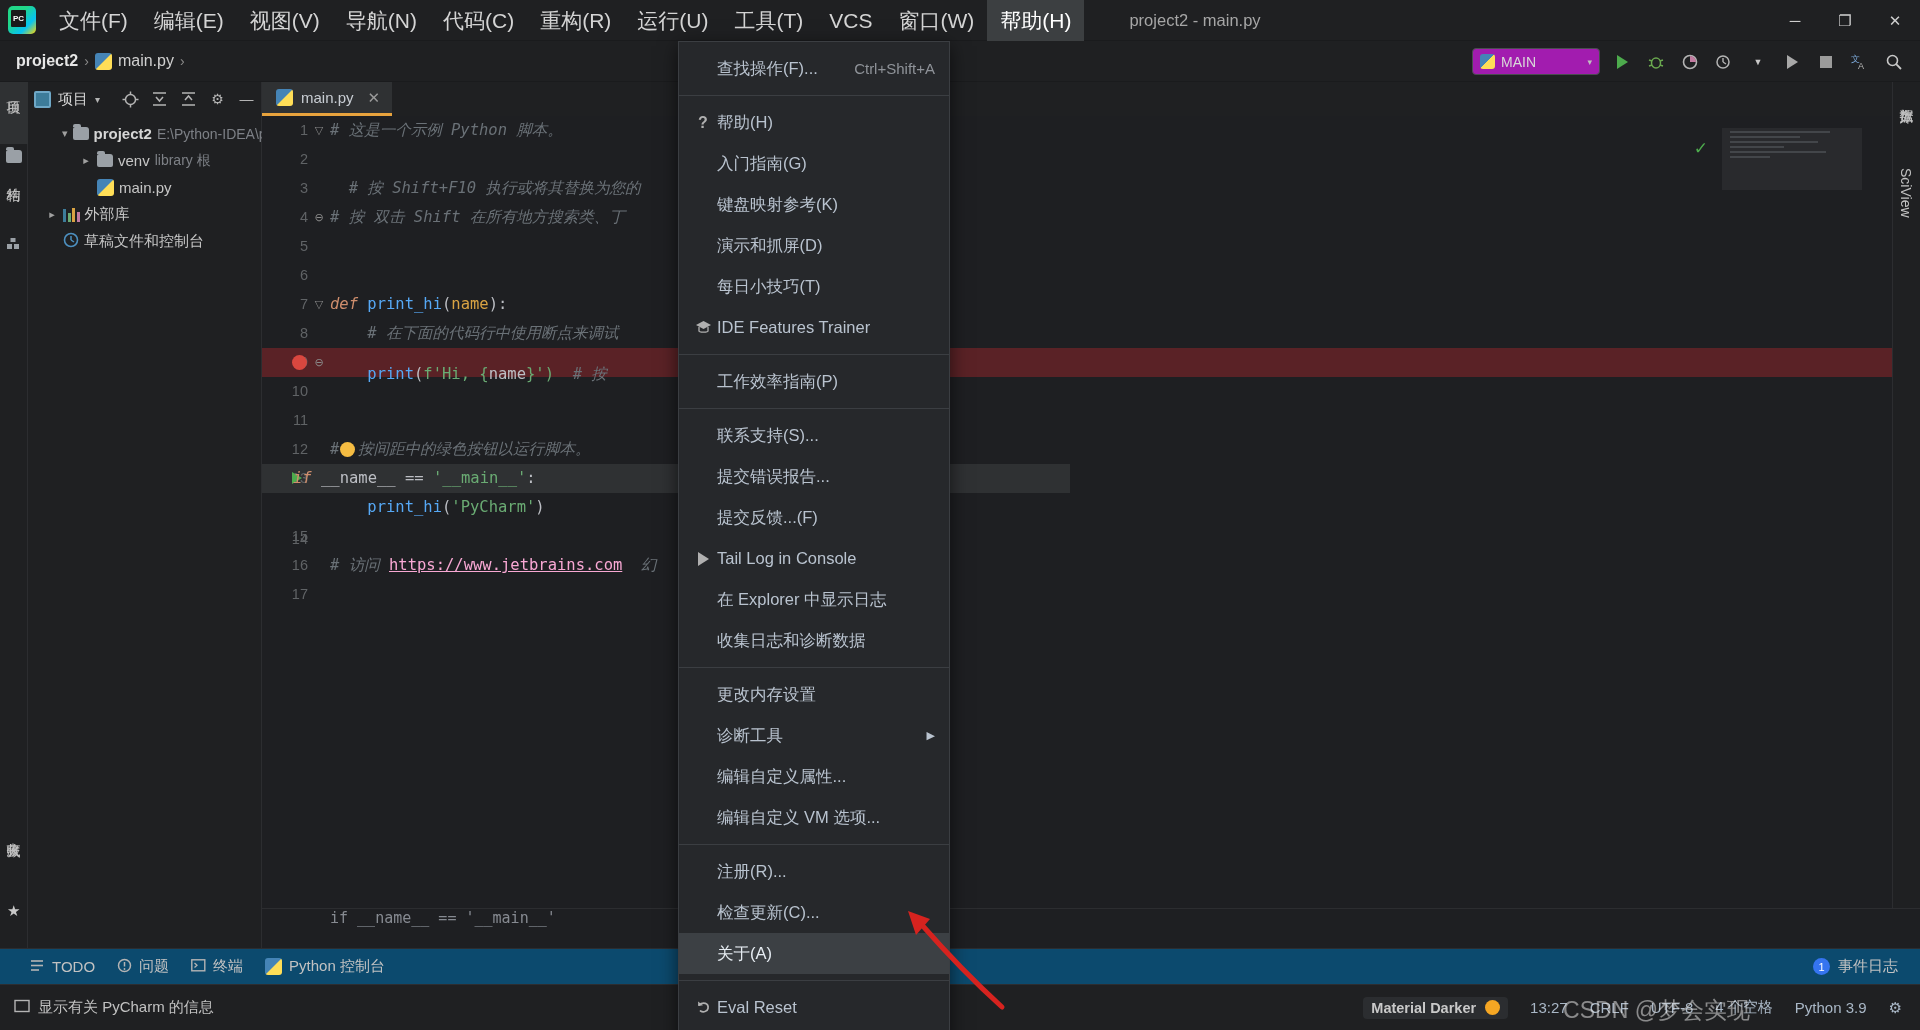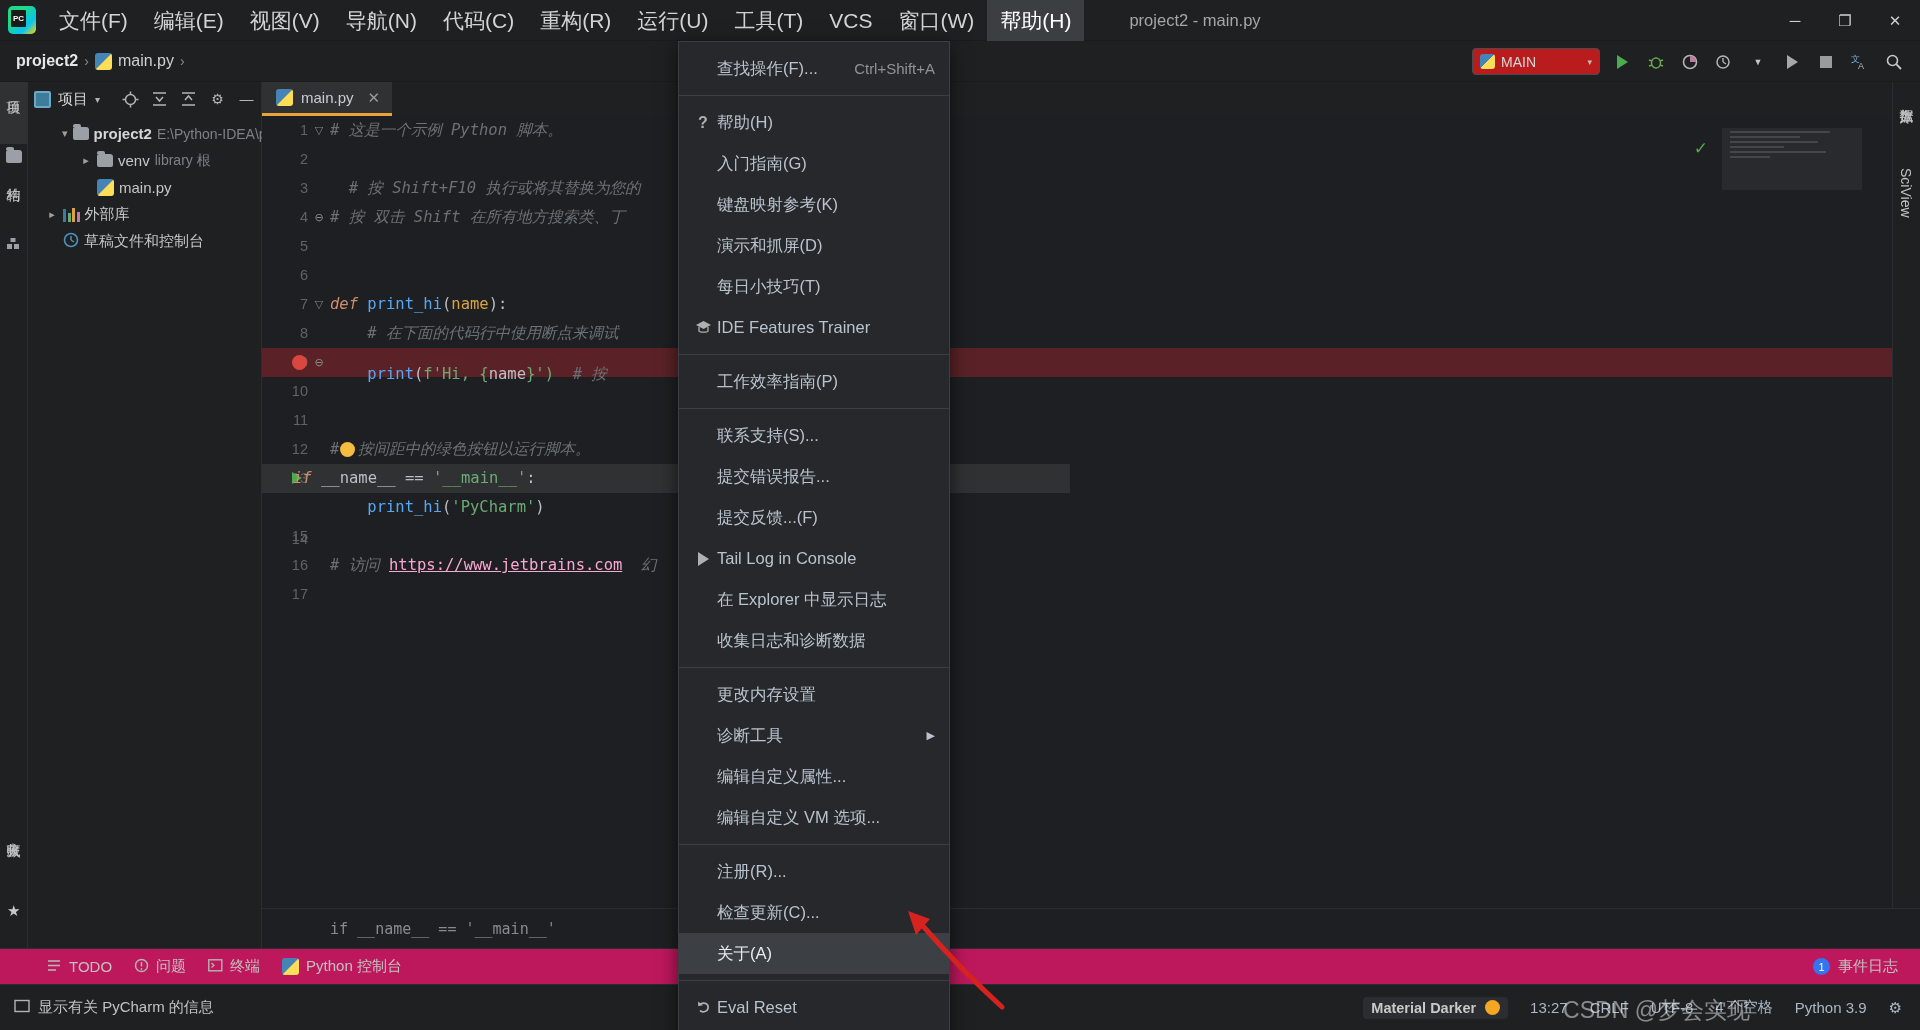--- a/index.html
+++ b/index.html
@@ -75,21 +75,21 @@
   .crumb .sep { color: #8a8a8a; font-size: 14px; }
   .crumb b { font-weight: bold; color: #e6e6e6; }
   .pyfile-icon {
     width: 17px; height: 17px; position: relative; display:inline-block;
     background: linear-gradient(135deg, #4584b6 0%, #4584b6 48%, #ffde57 52%, #ffde57 100%);
     border-radius: 3px;
   }
   .run-config {
     position: absolute; right: 320px; top: 7px;
     width: 128px; height: 27px;
-    background: #b91c1c; border: 1px solid #4a4d50; border-radius: 4px;
+    background: #a21caf; border: 1px solid #4a4d50; border-radius: 4px;
     display: flex; align-items: center; gap: 6px; padding: 0 7px;
     font-size: 14px; color: #d9d9d9;
   }
   .run-config .cfg-ico {
     width: 15px; height: 15px; border-radius: 3px;
     background: linear-gradient(135deg,#4584b6 50%,#ffde57 50%);
   }
   .run-config .caret { margin-left: auto; font-size: 9px; color:#c0c0c0; }
   .tb-icons {
     position: absolute; right: 16px; top: 0; height: 41px;
@@ -224,30 +224,30 @@
   .check-ok { position:absolute; right: 212px; top: 138px; color:#4dab4d; font-size:17px; }
   .rightstrip {
     position:absolute; right:0; top:82px; width:28px; height:866px;
     background:#1f2022; border-left:1px solid #2c2d30;
   }
 
   
   .editor-footer {
     position:absolute; left:262px; bottom: 82px;
     width:1658px; height: 40px; background:#1e1f22;
-    display:flex; align-items:center; border-top:1px solid #2c2d30;
+    display:flex; border-top:1px solid #2c2d30;
   }
   .ef-text {
     font-family:"DejaVu Sans Mono", monospace; font-size:15px;
     color:#868a91; margin-left: 68px;
   }
   .toolwindow-bar {
     position:absolute; left:0; bottom: 46px; width:1920px; height:36px;
-    background:#be185d; display:flex; align-items:center; gap: 22px;
-    padding-left: 47px; border-top:1px solid #2c2d30;
+    background:#0c4a6e; display:flex; align-items:center; gap: 22px;
+    padding-left: 30px; border-top:1px solid #2c2d30;
   }
   .twb-item { display:flex; align-items:center; gap:7px; font-size:15px; color:#c2c2c2; }
   .twb-right { margin-left:auto; display:flex; align-items:center; gap:8px; padding-right:22px; font-size:15px; color:#c2c2c2; }
   .badge-1 {
     width:17px;height:17px;border-radius:50%;background:#3574f0;
     color:#fff;font-size:11px;display:flex;align-items:center;justify-content:center;
   }
   .statusbar {
     position:absolute; left:0; bottom:0; width:1920px; height:46px;
     background:#1f2022; display:flex; align-items:center;

